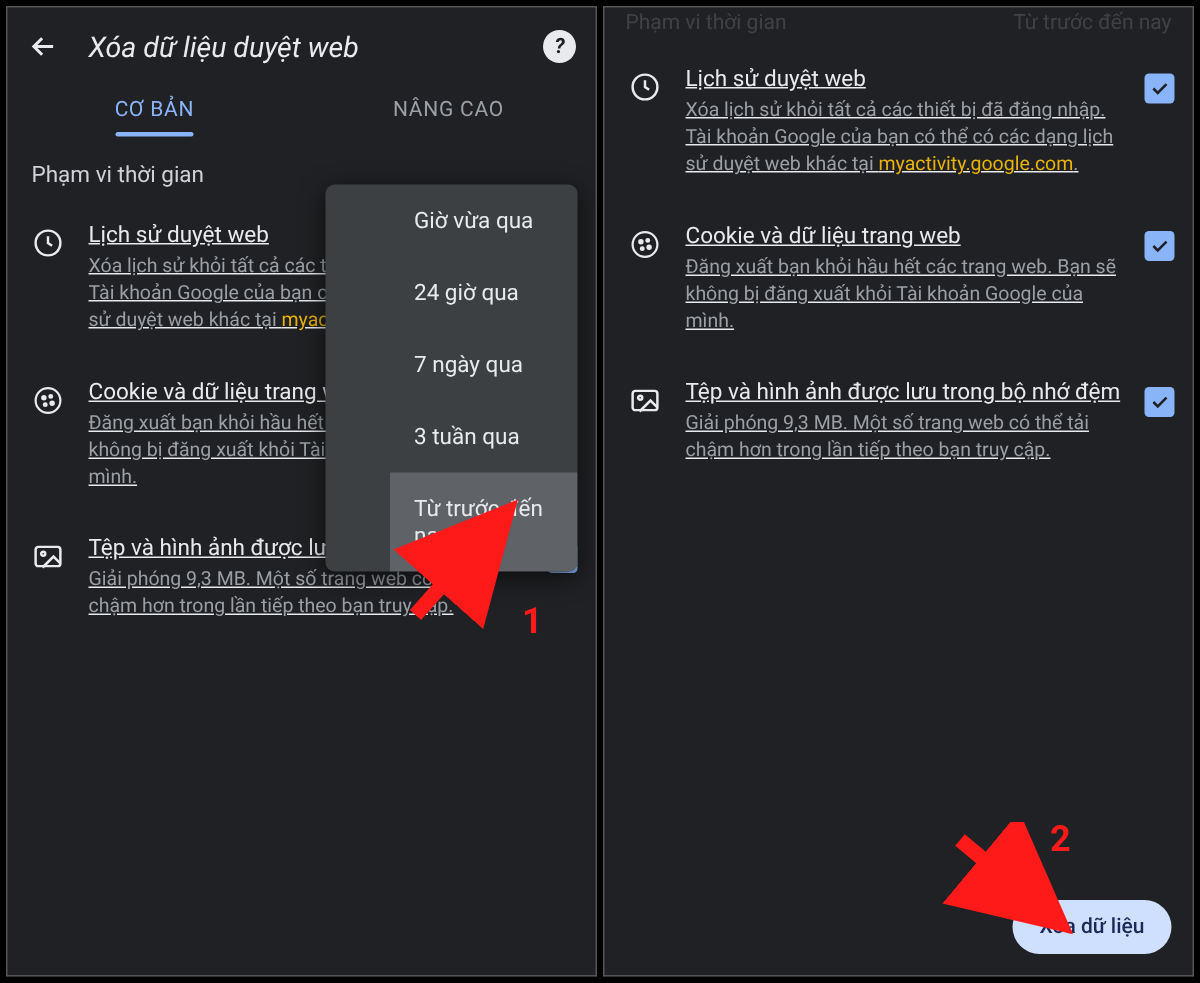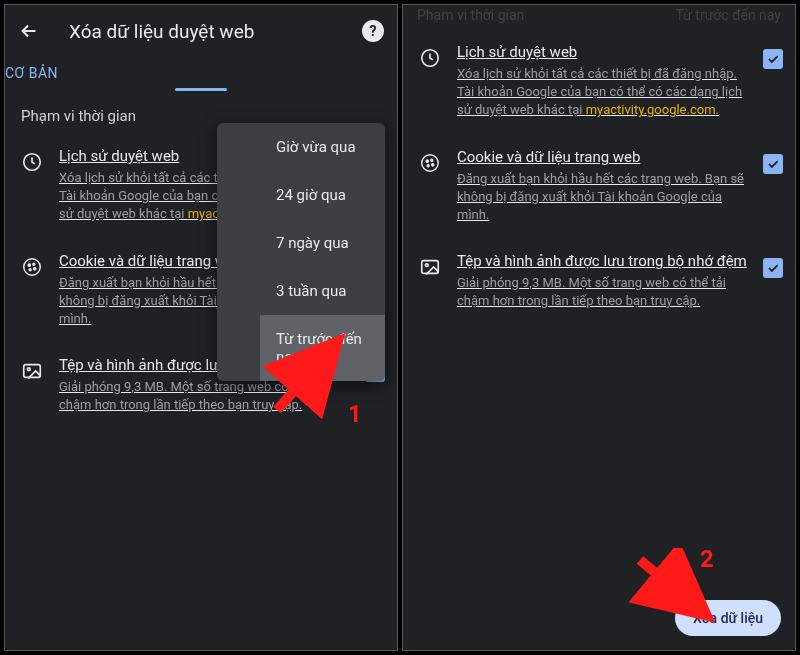--- a/index.html
+++ b/index.html
@@ -17,27 +17,28 @@
     background: #202124;
     color: #e8eaed;
     display: flex; flex-direction: column;
     border: 1px solid #555;
     position: relative;
     overflow: hidden;
   }
   .header {
     display: flex; align-items: center;
     padding: 14px 12px 10px;
-    gap: 28px;
+    gap: 18px;
+    font-style: italic;
   }
   .header .title { flex: 1; font-size: 19px; font-weight: 400; }
   .icon-btn { width: 24px; height: 24px; display:flex; align-items:center; justify-content:center; cursor:pointer; }
   .help-circle { width:22px; height:22px; border-radius:50%; background:#e8eaed; color:#202124; display:flex; align-items:center; justify-content:center; font-weight:bold; font-size:14px; }
   .tabs { display:flex; }
-  .tab { flex:1; text-align:left; padding: 12px 0 10px; font-size:14px; letter-spacing: .5px; color:#9aa0a6; cursor:pointer; position:relative; }
+  .tab { flex:1; text-align:center; padding: 12px 0 10px; font-size:14px; letter-spacing: .5px; color:#9aa0a6; cursor:pointer; position:relative; }
   .tab.active { color:#8ab4f8; }
   .tab.active::after { content:""; position:absolute; left:50%; transform:translateX(-50%); bottom:0; width:52px; height:3px; background:#8ab4f8; border-radius:2px; }
   .section-label { padding: 16px 16px 8px; font-size:15px; color:#cfd2d6; }
   .list { display:flex; flex-direction:column; }
   .item { display:flex; align-items:flex-start; gap:14px; padding: 14px 12px 14px 14px; }
   .item .lead-icon { width:26px; display:flex; justify-content:center; padding-top:4px; color:#e8eaed; }
   .item .body { flex:1;text-decoration:underline; }
   .item .body .title { font-size:15px; margin-bottom:4px; color:#e8eaed; }
   .item .body .sub { font-size:13px; color:#9aa0a6; line-height:1.4; }
   .item .body .sub .link { color:#eab308; }
@@ -71,20 +72,21 @@
         </svg>
     </div>
     <div class="title">Xóa dữ liệu duyệt web</div>
     <div class="icon-btn">
         <div class="help-circle">?</div>
       </div>
   </div>
 
   <div class="tabs">
     <div class="tab active">CƠ BẢN</div>
+    <div class="tab">NÂNG CAO</div>
   </div>
 
   <div class="section-label">Phạm vi thời gian</div>
 
   <div class="list">
     <div class="item">
       <div class="lead-icon">
         <svg width="22" height="22" viewBox="0 0 24 24" fill="none" stroke="#e8eaed" stroke-width="1.8">
             <circle cx="12" cy="12" r="9"></circle>
             <path d="M12 7v5l3 2"></path>

